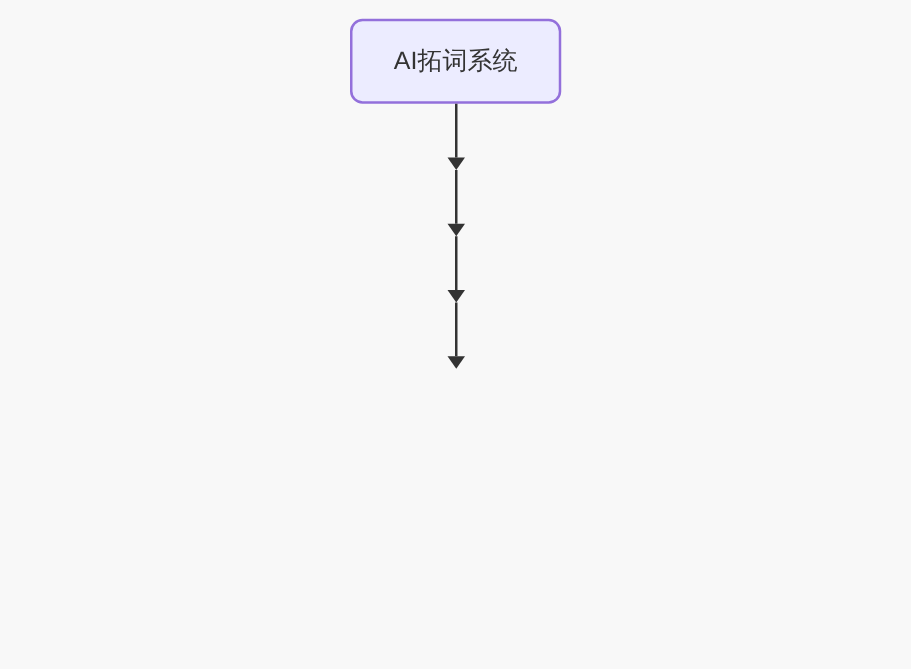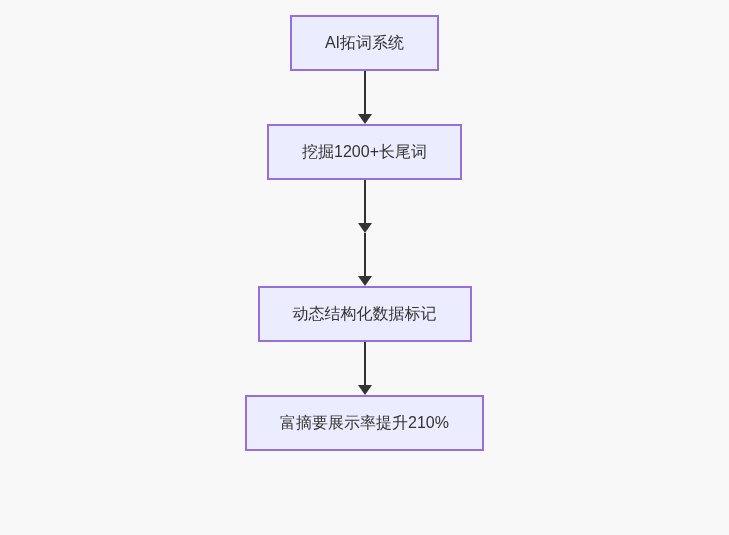--- a/index.html
+++ b/index.html
@@ -22,29 +22,29 @@
     height: 535px;
     padding-top: 15px;
     display: flex;
     flex-direction: column;
     align-items: center;
   }
   .node {
     background: var(--node-fill);
     border: 2px solid var(--node-border);
     color: var(--node-text);
-    height: 56px;
+    height: 68px;
     padding: 0 33px;
     display: flex;
     align-items: center;
     justify-content: center;
-    font-size: 16px;
+    font-size: 20px;
     line-height: 1;
     white-space: nowrap;
-    border-radius: 0;
+    border-radius: 10px;
   }
   .edge {
     height: 53px;
     display: flex;
     flex-direction: column;
     align-items: center;
   }
   .edge-line {
     width: 2px;
     flex: 1 1 auto;
@@ -65,41 +65,32 @@
 
   <div class="node">
     <span>AI拓词系统</span>
   </div>
 
   <div class="edge">
     <div class="edge-line"></div>
     <div class="edge-head"></div>
   </div>
 
-  <div class="node">
-    <span>挖掘1200+长尾词</span>
-  </div>
 
   <div class="edge">
     <div class="edge-line"></div>
     <div class="edge-head"></div>
   </div>
 
 
   <div class="edge">
     <div class="edge-line"></div>
     <div class="edge-head"></div>
   </div>
 
-  <div class="node">
-    <span>动态结构化数据标记</span>
-  </div>
 
   <div class="edge">
     <div class="edge-line"></div>
     <div class="edge-head"></div>
   </div>
 
-  <div class="node">
-    <span>富摘要展示率提升210%</span>
-  </div>
 
 </div>
 
 </body></html>

